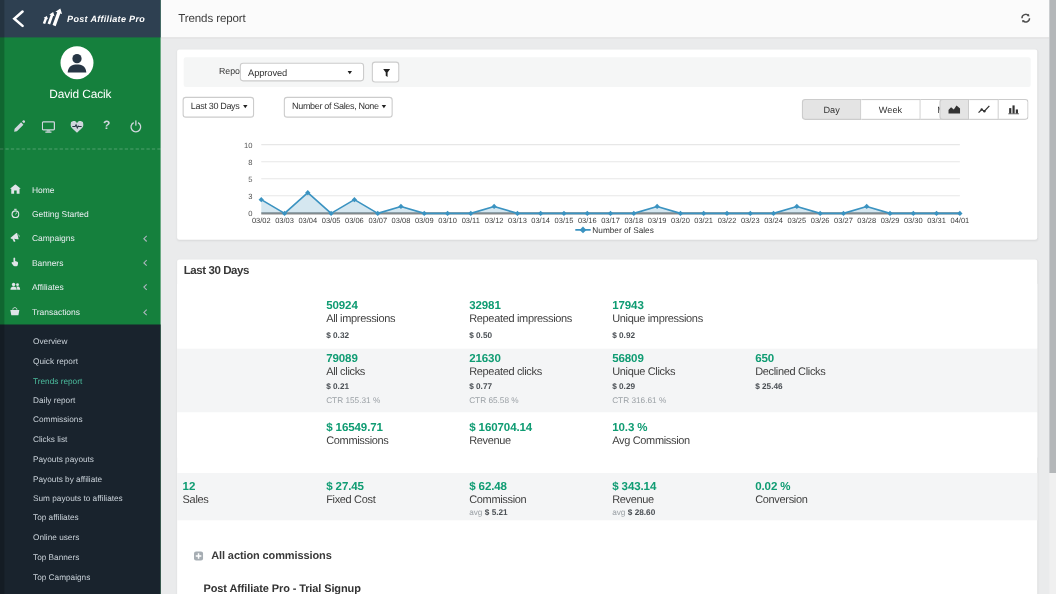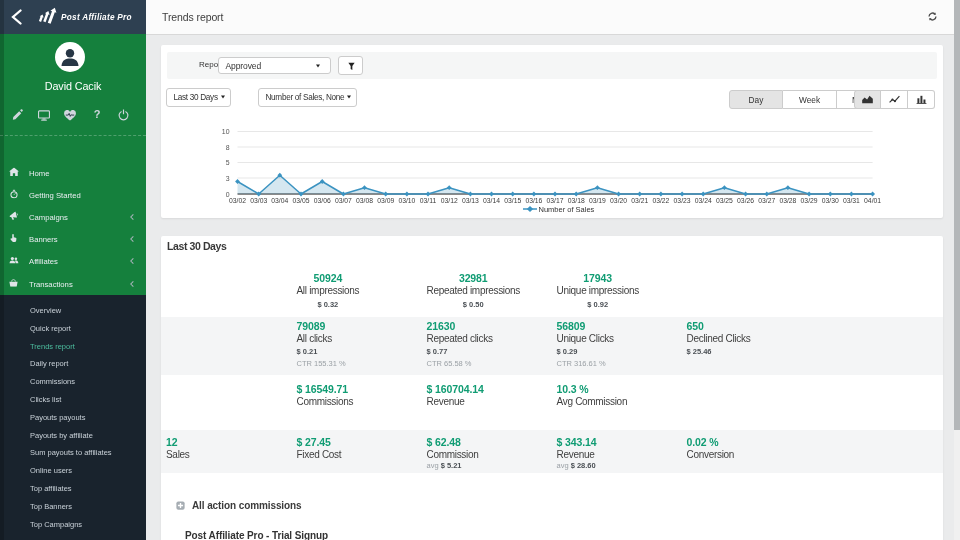--- a/index.html
+++ b/index.html
@@ -64,21 +64,21 @@
 #c2title { position:absolute; left:6px; top:4px; font-size:10.5px; font-weight:bold; color:#383838; letter-spacing:-0.4px; }
 .srow { position:absolute; left:0; width:782px; }
 .cell { position:absolute; }
 .cell .v { font-size:10.5px; line-height:13px; font-weight:bold; color:#109c73; letter-spacing:-0.1px; white-space:nowrap; }
 .cell .l { font-size:10px; line-height:12.5px; color:#3f3f3f; letter-spacing:-0.3px; white-space:nowrap; }
 .cell .s { font-size:7.5px; line-height:11px; font-weight:bold; color:#4b5055; margin-top:1px; white-space:nowrap; }
 .cell .ctr { font-size:7.5px; line-height:11px; color:#9ba1a6; margin-top:1px; white-space:nowrap; }
 .cell .avg { font-size:7.5px; line-height:11px; color:#9ba1a6; margin-top:-1.5px; white-space:nowrap; }
 .cell .avg b { color:#4b5055; }
 .c0 { left:5px; } .c1 { left:135.5px; } .c2 { left:265.5px; } .c3 { left:395.5px; } .c4 { left:525.5px; }
-#row1 { top:22px; height:59px; background:#fff; padding-top:14px;text-align:center; }
+#row1 { top:22px; height:59px; background:#fff; padding-top:14px; }
 #row2 { top:81px; height:58px; background:#f4f5f6; padding-top:2.5px; }
 #row3 { top:139px; height:41px; background:#fff; padding-top:8px; }
 #row4 { top:194px; height:43px; background:#f4f5f6; padding-top:6px; }
 #aac { position:absolute; left:15px; top:265px; height:9px; }
 #aactxt { position:absolute; left:31px; top:264px; font-size:10px; font-weight:bold; color:#3b3b3b; letter-spacing:-0.1px; }
 #papts { position:absolute; left:24px; top:294px; font-size:10px; font-weight:bold; color:#333; letter-spacing:-0.1px; }
 </style>
 </head>
 <body>
 
@@ -426,19 +426,19 @@
   <div id="submenu">
       <div class="si">Overview</div>
       <div class="si">Quick report</div>
       <div class="si act">Trends report</div>
       <div class="si">Daily report</div>
       <div class="si">Commissions</div>
       <div class="si">Clicks list</div>
       <div class="si">Payouts payouts</div>
       <div class="si">Payouts by affiliate</div>
       <div class="si">Sum payouts to affiliates</div>
+      <div class="si">Top affiliates</div>
       <div class="si">Online users</div>
-      <div class="si">Top affiliates</div>
       <div class="si">Top Banners</div>
       <div class="si">Top Campaigns</div>
     </div>
   <div style="position:absolute;left:0;top:0;width:4px;height:540px;background:rgba(0,0,0,0.20);"></div>
 </div>
 
 </body></html>

